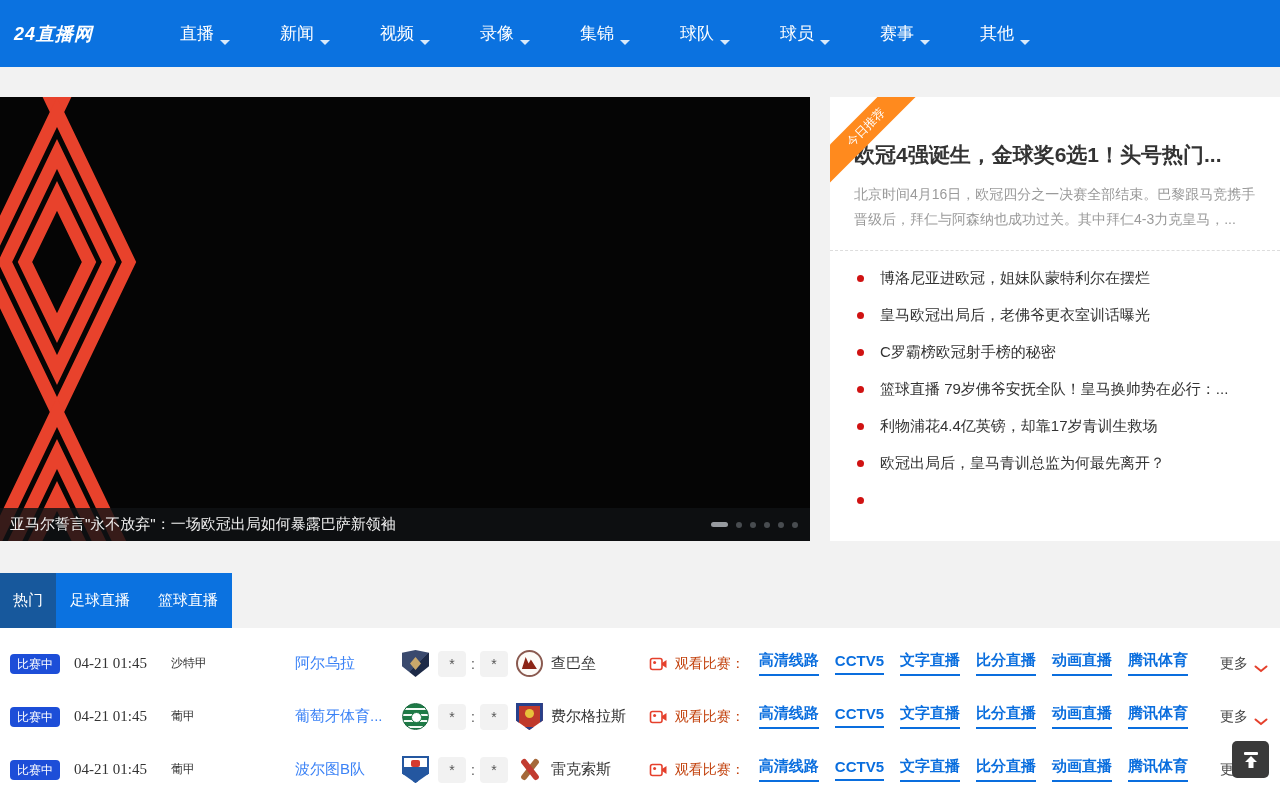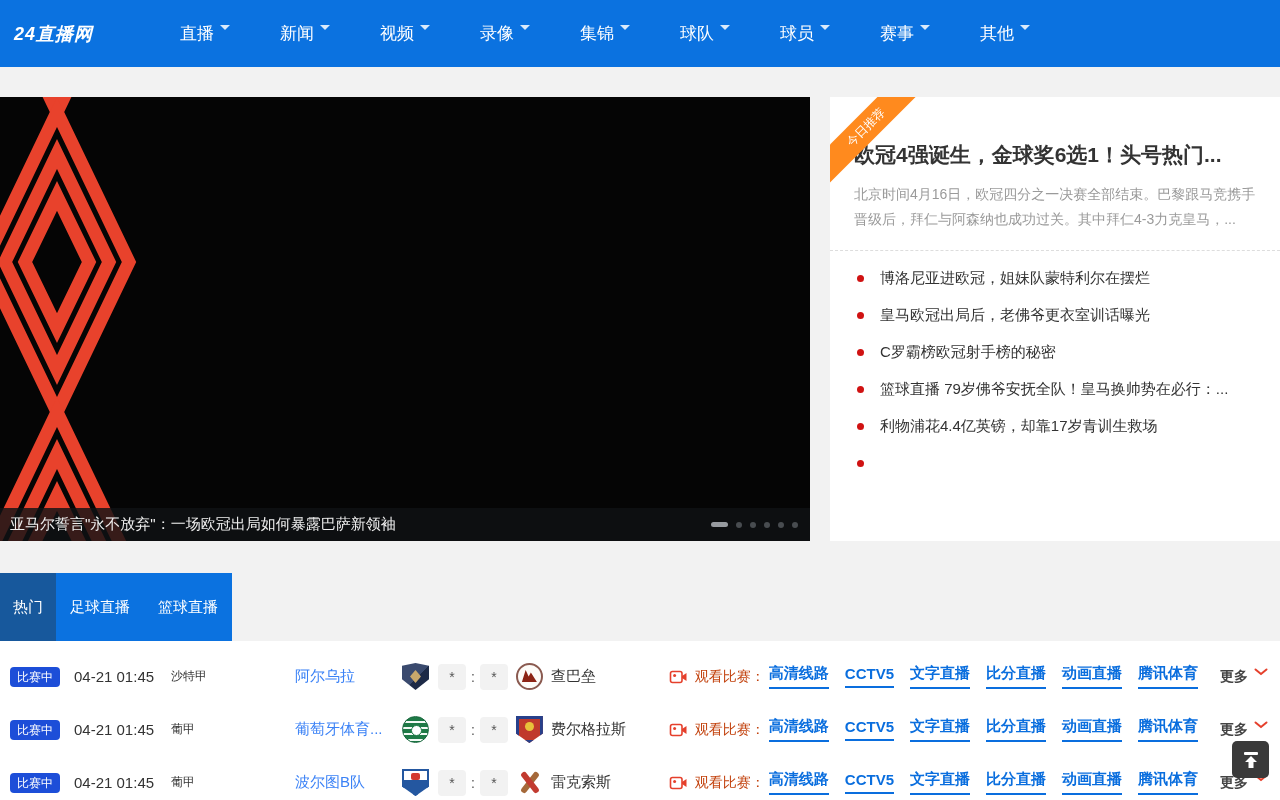--- a/index.html
+++ b/index.html
@@ -5,21 +5,21 @@
   * { margin:0; padding:0; box-sizing:border-box; }
   html,body { width:1280px; height:800px; overflow:hidden; background:#f2f2f2;
     font-family:"Liberation Sans","DejaVu Sans",sans-serif; }
   .page { position:relative; width:1280px; height:800px; background:#f2f2f2; }
 
   
   .header { display:flex; align-items:center; height:67px; background:#0b72e0; padding:0 12px; }
   .logo { color:#fff; font-size:18px; font-weight:900; font-style:italic; letter-spacing:1px;
     white-space:nowrap; padding-left:2px; width:160px; }
   .nav { display:flex; margin-left:8px; }
-  .nav-item { width:100px; display:flex; align-items:flex-start; color:#fff; font-size:17px;
+  .nav-item { width:100px; display:flex; align-items:flex-end; color:#fff; font-size:17px;
     cursor:pointer; white-space:nowrap; }
   .caret { width:0; height:0; border-left:5px solid transparent; border-right:5px solid transparent;
     border-top:5px solid rgba(255,255,255,.85); margin-left:6px; margin-top:3px; }
 
   
   .main { position:relative; height:444px; margin-top:30px; }
 
   
   .carousel { position:absolute; left:0; top:0; width:810px; height:444px; background:#000; overflow:hidden; cursor:pointer; }
   .carousel svg { display:block; }
@@ -40,45 +40,45 @@
   .panel-excerpt { margin:13px 24px 0 24px; font-size:14px; color:#9a9a9a; line-height:25px;
     height:50px; overflow:hidden; }
   .panel-divider { border:none; border-top:1px dashed #ddd; margin-top:18px; }
   .headlines { list-style:none; margin-top:9px; }
   .headlines li { display:flex; align-items:center; height:37px; padding:0 20px 0 27px;
     font-size:15px; color:#333; white-space:nowrap; overflow:hidden; cursor:pointer; }
   .bullet { width:7px; height:7px; border-radius:50%; background:#d01212; margin-right:16px; flex:0 0 auto; }
   .headline-text { overflow:hidden; text-overflow:ellipsis; }
 
   
-  .tabs { display:flex; width:232px; height:68px; background:#0b72e0; margin-top:32px; }
+  .tabs { display:flex; width:232px; height:55px; background:#0b72e0; margin-top:32px; }
   .tab { display:flex; align-items:center; justify-content:center; color:#fff; font-size:15px; cursor:pointer; }
   .tab-hot { width:56px; background:#17589c; }
   .tab-wide { width:88px; }
 
   
   .match-list { background:#fff; padding-top:9px; min-height:175px; }
   .match-row { display:flex; align-items:center; height:53px; padding:0 12px 0 10px; }
   .badge { background:#1d4ed8; color:#fff; font-size:12px; padding:4px 7px; border-radius:4px;
     line-height:1; white-space:nowrap; }
-  .m-time { margin-left:14px; width:97px; font-size:15px; color:#333; white-space:nowrap; }
+  .m-time { margin-left:14px; width:97px; font-size:15px; color:#333; white-space:nowrap;font-family:Liberation Serif, serif; }
   .m-league { width:112px; font-size:12px; color:#333; white-space:nowrap; overflow:hidden; }
   .m-home { width:107px; font-size:15px; color:#3b82f6; white-space:nowrap; overflow:hidden;margin-left:12px; }
   .logo-badge { width:27px; height:27px; position:relative; flex:0 0 auto; margin-right:9px; }
   .score-box { width:28px; height:26px; background:#f2f2f2; border-radius:4px; color:#555;
     font-size:14px; display:flex; align-items:center; justify-content:center; }
   .score-colon { color:#555; font-size:14px; margin:0 5px; }
   .m-away { margin-left:8px; font-size:15px; color:#333; white-space:nowrap; overflow:hidden; max-width:150px; }
   .watch-group { margin-left:auto; display:flex; align-items:center; }
   .cam-icon { margin-right:7px; display:flex; }
   .watch-label { font-size:14px; color:#c2410c; white-space:nowrap; }
-  .m-links { display:flex; align-items:center; gap:16px; margin-left:4px; }
+  .m-links { display:flex; align-items:center; gap:16px; margin-left:14px; }
   .m-link { color:#0a6ede; font-size:15px; font-weight:bold; padding-bottom:4px;
     border-bottom:2px solid #0a6ede; white-space:nowrap; cursor:pointer; }
-  .more { display:flex; align-items:flex-start; margin-left:22px; cursor:pointer;font-weight:bold; }
+  .more { display:flex; align-items:flex-end; margin-left:32px; cursor:pointer; }
   .more-label { font-size:14px; color:#444; }
   .more svg { margin-left:6px; }
 
   
   .logo-badge.away { margin:0 0 0 8px; }
   [data-logo="alorobah"] { background:linear-gradient(135deg,#3a4a6e 0 55%,#1d2a47 55% 100%);
     clip-path:polygon(50% 0,100% 10%,100% 60%,50% 100%,0 60%,0 10%); }
   [data-logo="alorobah"]::after { content:""; position:absolute; left:8px; top:7px; width:11px; height:13px;
     background:#c9a86b; clip-path:polygon(50% 0,100% 50%,50% 100%,0 50%); }
   [data-logo="chabab"] { border-radius:50%; background:#fdfbf8; border:2px solid #8a5a50; }
@@ -205,20 +205,24 @@
         <li>
             <span class="bullet"></span>
             <span class="headline-text">篮球直播 79岁佛爷安抚全队！皇马换帅势在必行：...</span>
           </li>
         <li>
             <span class="bullet"></span>
             <span class="headline-text">利物浦花4.4亿英镑，却靠17岁青训生救场</span>
           </li>
         <li>
             <span class="bullet"></span>
+            <span class="headline-text">欧冠出局后，皇马青训总监为何最先离开？</span>
+          </li>
+        <li>
+            <span class="bullet"></span>
           </li>
       </ul>
     </div>
   </div>
 
   <div class="tabs">
     <div class="tab tab-hot">热门</div>
     <div class="tab tab-wide">足球直播</div>
     <div class="tab tab-wide">篮球直播</div>
   </div>

